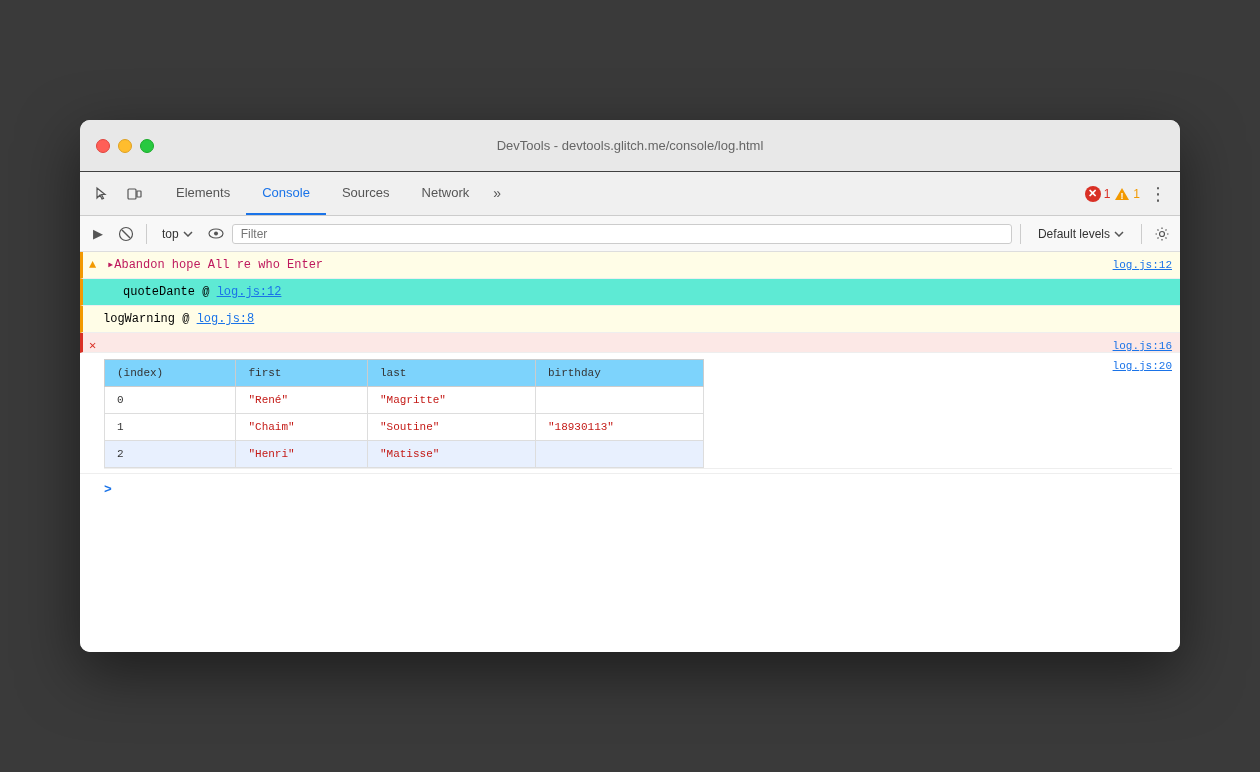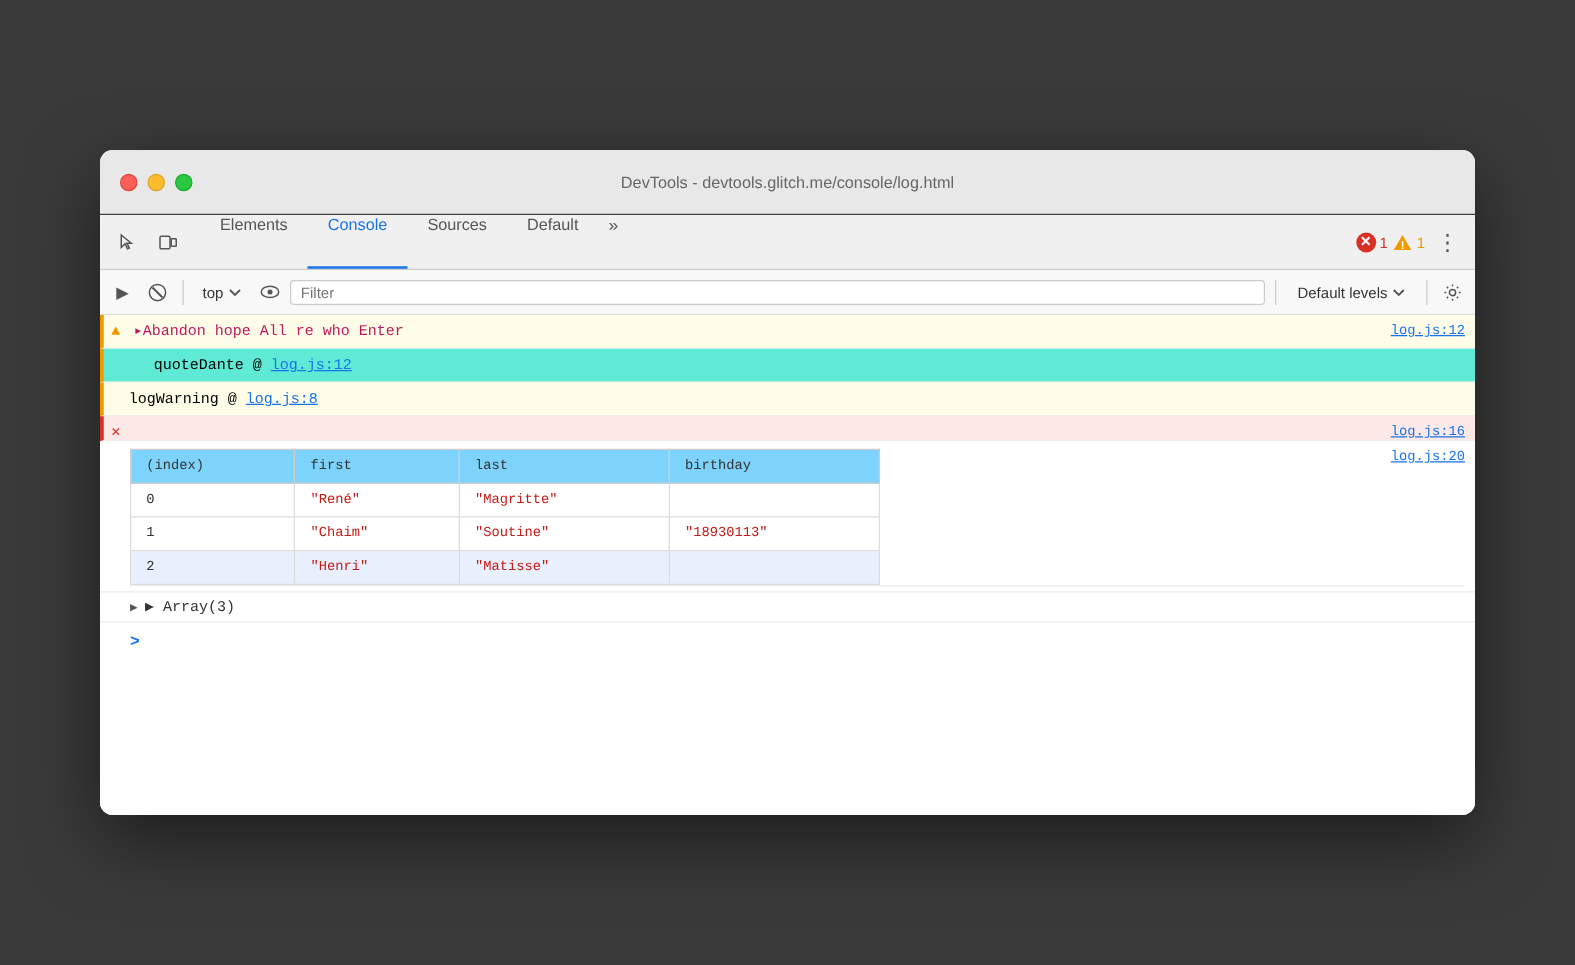--- a/index.html
+++ b/index.html
@@ -77,20 +77,21 @@
       border: none;
     }
     .tabs {
       display: flex;
       align-items: stretch;
       flex: 1;
     }
     .tab {
       padding: 0 16px;
       display: flex;
+      align-items: center;
       font-size: 13px;
       color: #555;
       cursor: pointer;
       border-bottom: 2px solid transparent;
       white-space: nowrap;
     }
     .tab.active {
       color: #1a73e8;
       border-bottom: 2px solid #1a73e8;
     }
@@ -308,21 +309,21 @@
       <div class="tab">
         <span>Elements</span>
       </div>
       <div class="tab active">
         <span>Console</span>
       </div>
       <div class="tab">
         <span>Sources</span>
       </div>
       <div class="tab">
-        <span>Default</span>
+        <span>Network</span>
       </div>
       <div class="more-tabs-btn tab">
         <span>»</span>
       </div>
     </div>
     <div class="tabbar-right">
       <div class="error-badge">
         <div class="badge-circle-red">✕</div>
         <span>1</span>
       </div>
@@ -425,21 +426,18 @@
               <td>2</td>
               <td><span class="val-str">"Henri"</span></td>
               <td><span class="val-str">"Matisse"</span></td>
               <td></td>
             </tr>
           </tbody>
         </table>
       </div>
     </div>
 
-    <div class="array-entry">
-      <span class="triangle">▶ </span><span>▶ Array(3)</span>
-    </div>
 
     <div class="prompt-line">
       <span class="prompt-chevron">&gt;</span>
     </div>
   </div>
 </div>
 
 </body></html>

